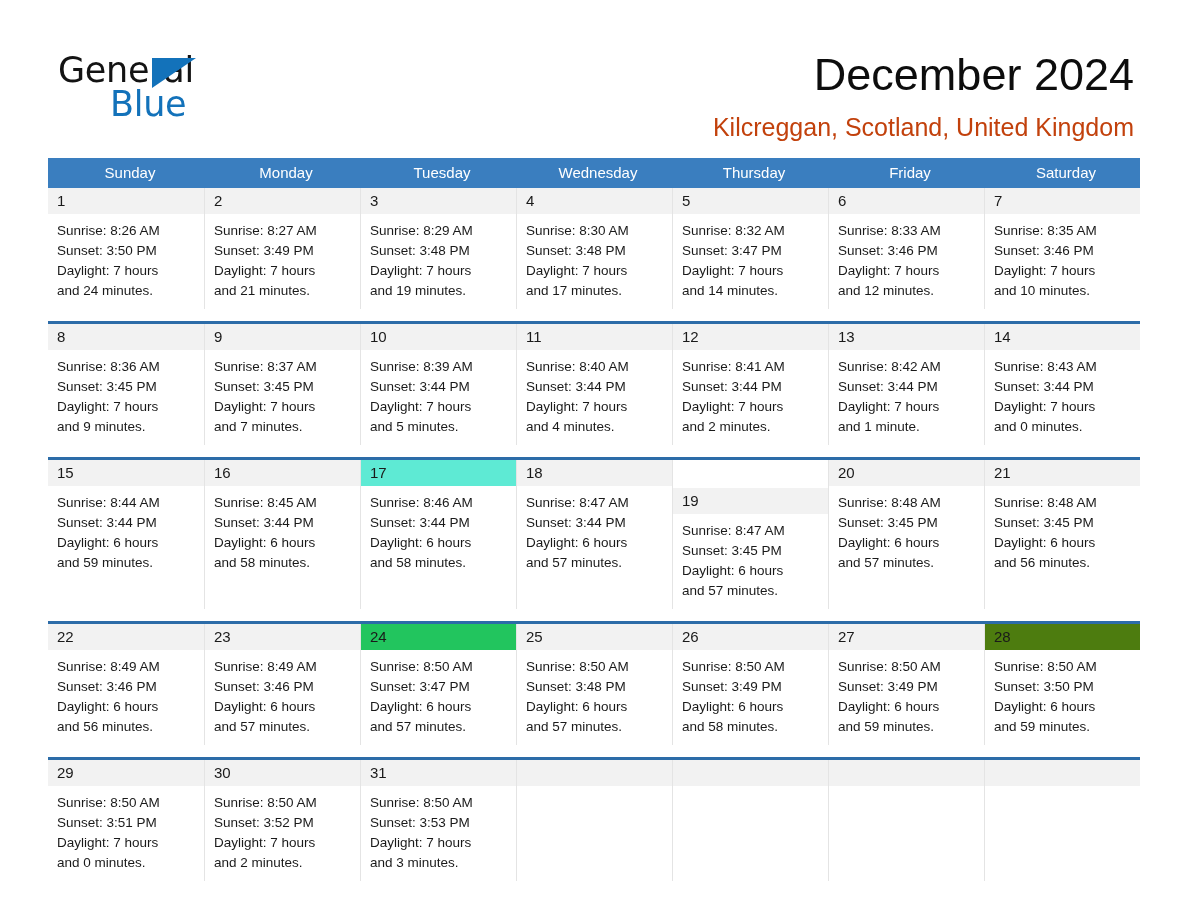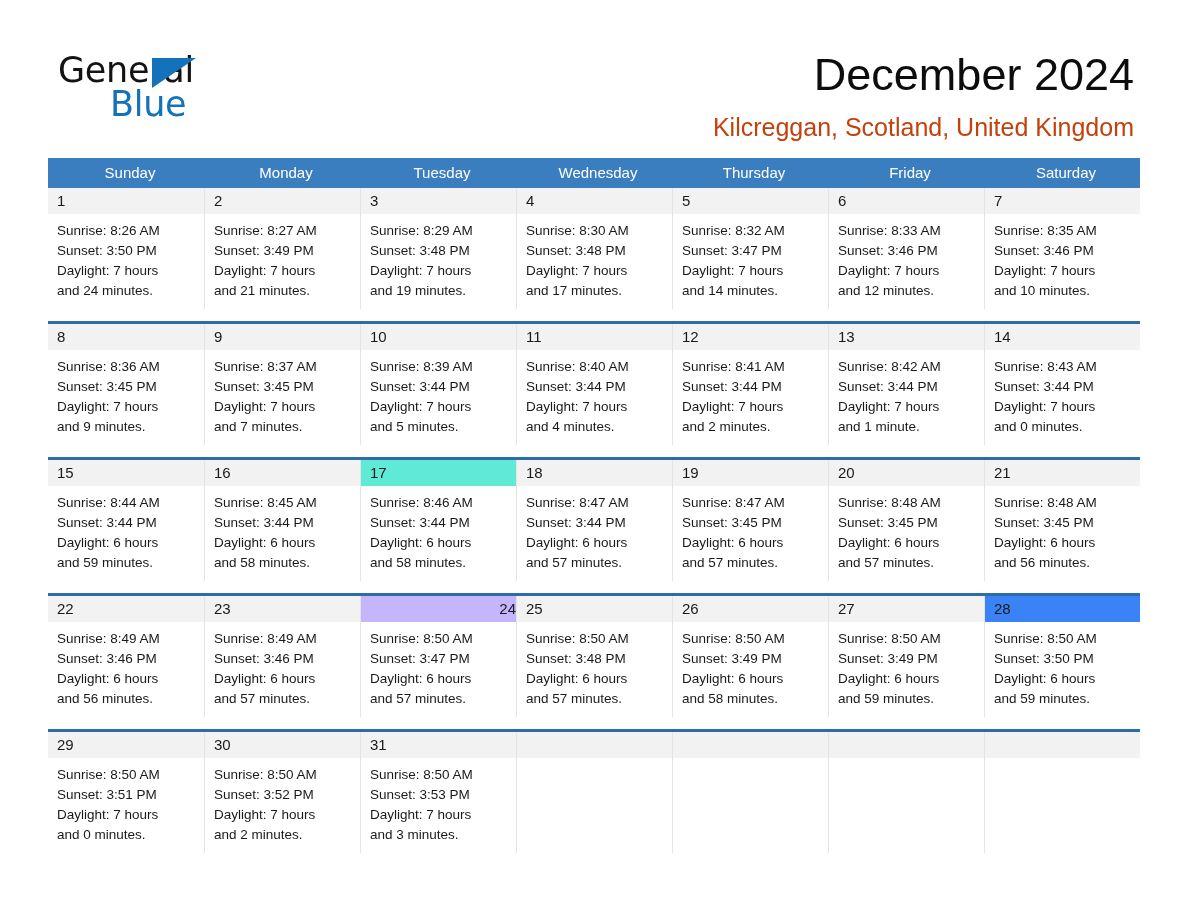--- a/index.html
+++ b/index.html
@@ -352,21 +352,21 @@
           <div class="day-cell">
             <div class="daynum-bar" style="background: rgb(242, 242, 242);">18</div>
             <div class="day-body">
               <div>Sunrise: 8:47 AM</div>
               <div>Sunset: 3:44 PM</div>
               <div>Daylight: 6 hours</div>
               <div>and 57 minutes.</div>
             </div>
           </div>
           <div class="day-cell">
-            <div class="daynum-bar" style="background: rgb(242, 242, 242);">19</div>
+            <div class="daynum-bar" style="background: rgb(242, 242, 242); margin-top: 28px;">19</div>
             <div class="day-body">
               <div>Sunrise: 8:47 AM</div>
               <div>Sunset: 3:45 PM</div>
               <div>Daylight: 6 hours</div>
               <div>and 57 minutes.</div>
             </div>
           </div>
           <div class="day-cell">
             <div class="daynum-bar" style="background: rgb(242, 242, 242);">20</div>
             <div class="day-body">
@@ -399,21 +399,21 @@
           <div class="day-cell">
             <div class="daynum-bar" style="background: rgb(242, 242, 242);">23</div>
             <div class="day-body">
               <div>Sunrise: 8:49 AM</div>
               <div>Sunset: 3:46 PM</div>
               <div>Daylight: 6 hours</div>
               <div>and 57 minutes.</div>
             </div>
           </div>
           <div class="day-cell">
-            <div class="daynum-bar" style="background: #c4b5fd; text-align: right;">24</div>
+            <div class="daynum-bar" style="background: #22c55e;">24</div>
             <div class="day-body">
               <div>Sunrise: 8:50 AM</div>
               <div>Sunset: 3:47 PM</div>
               <div>Daylight: 6 hours</div>
               <div>and 57 minutes.</div>
             </div>
           </div>
           <div class="day-cell">
             <div class="daynum-bar" style="background: rgb(242, 242, 242);">25</div>
             <div class="day-body">
@@ -435,21 +435,21 @@
           <div class="day-cell">
             <div class="daynum-bar" style="background: rgb(242, 242, 242);">27</div>
             <div class="day-body">
               <div>Sunrise: 8:50 AM</div>
               <div>Sunset: 3:49 PM</div>
               <div>Daylight: 6 hours</div>
               <div>and 59 minutes.</div>
             </div>
           </div>
           <div class="day-cell">
-            <div class="daynum-bar" style="background: #3b82f6;">28</div>
+            <div class="daynum-bar" style="background: #4d7c0f;">28</div>
             <div class="day-body">
               <div>Sunrise: 8:50 AM</div>
               <div>Sunset: 3:50 PM</div>
               <div>Daylight: 6 hours</div>
               <div>and 59 minutes.</div>
             </div>
           </div>
         </div>
         <div class="week-row" style="border-top-color: rgb(44, 108, 168);">
           <div class="day-cell">

